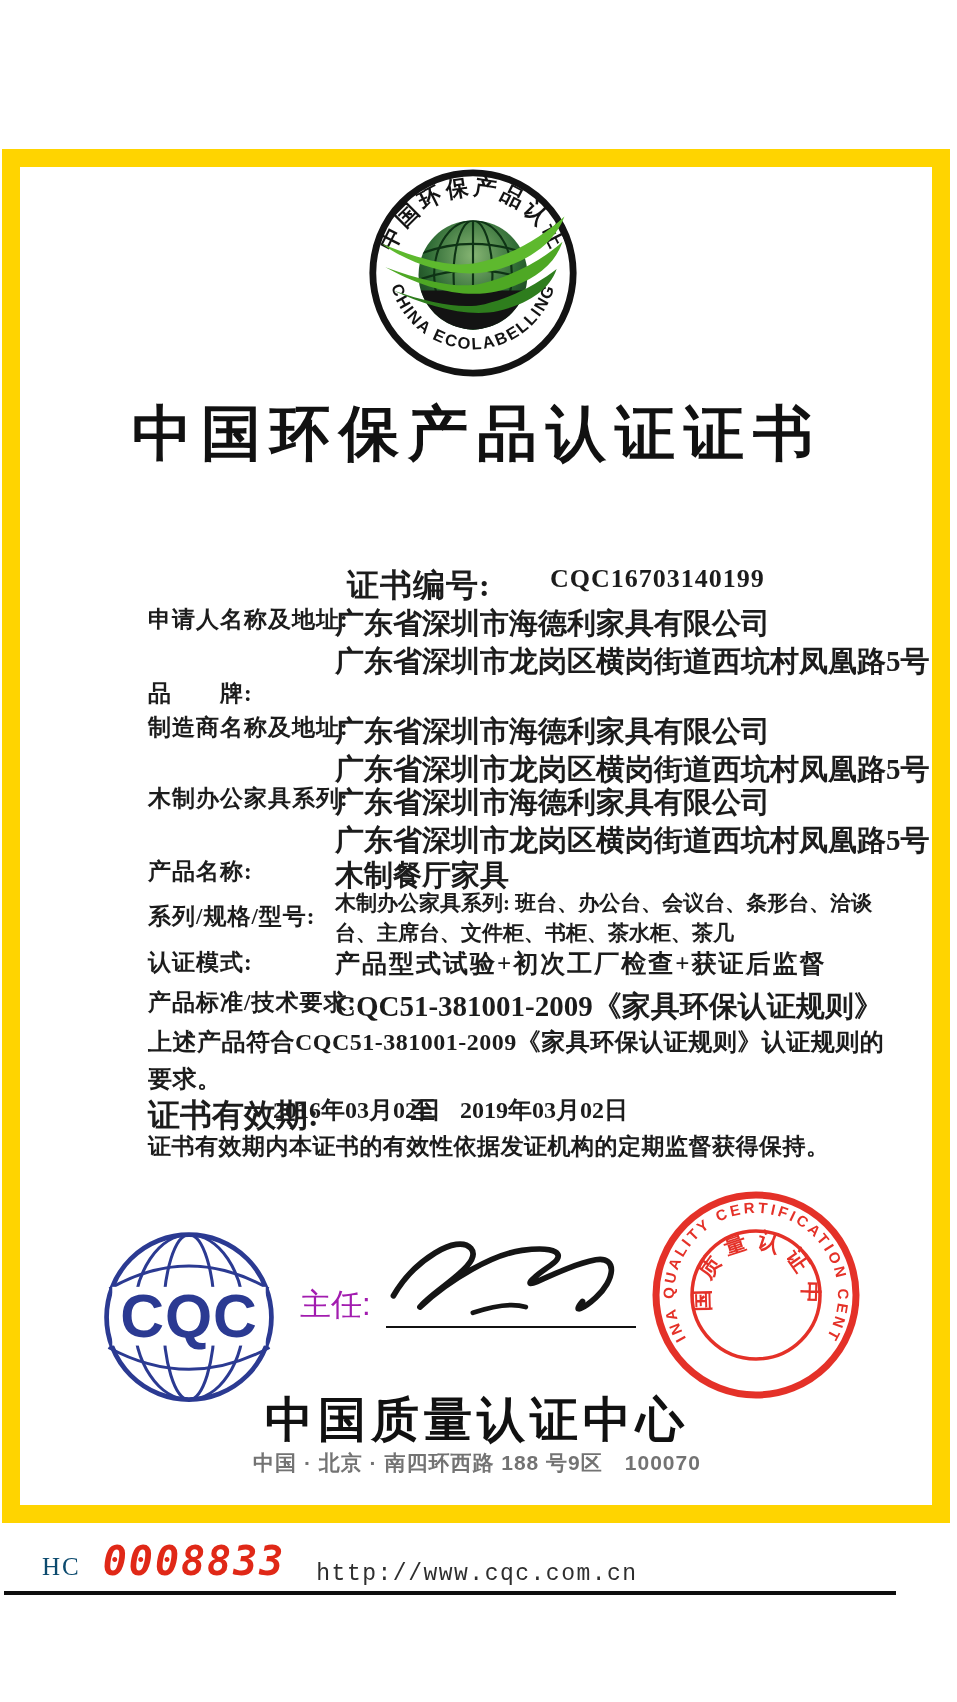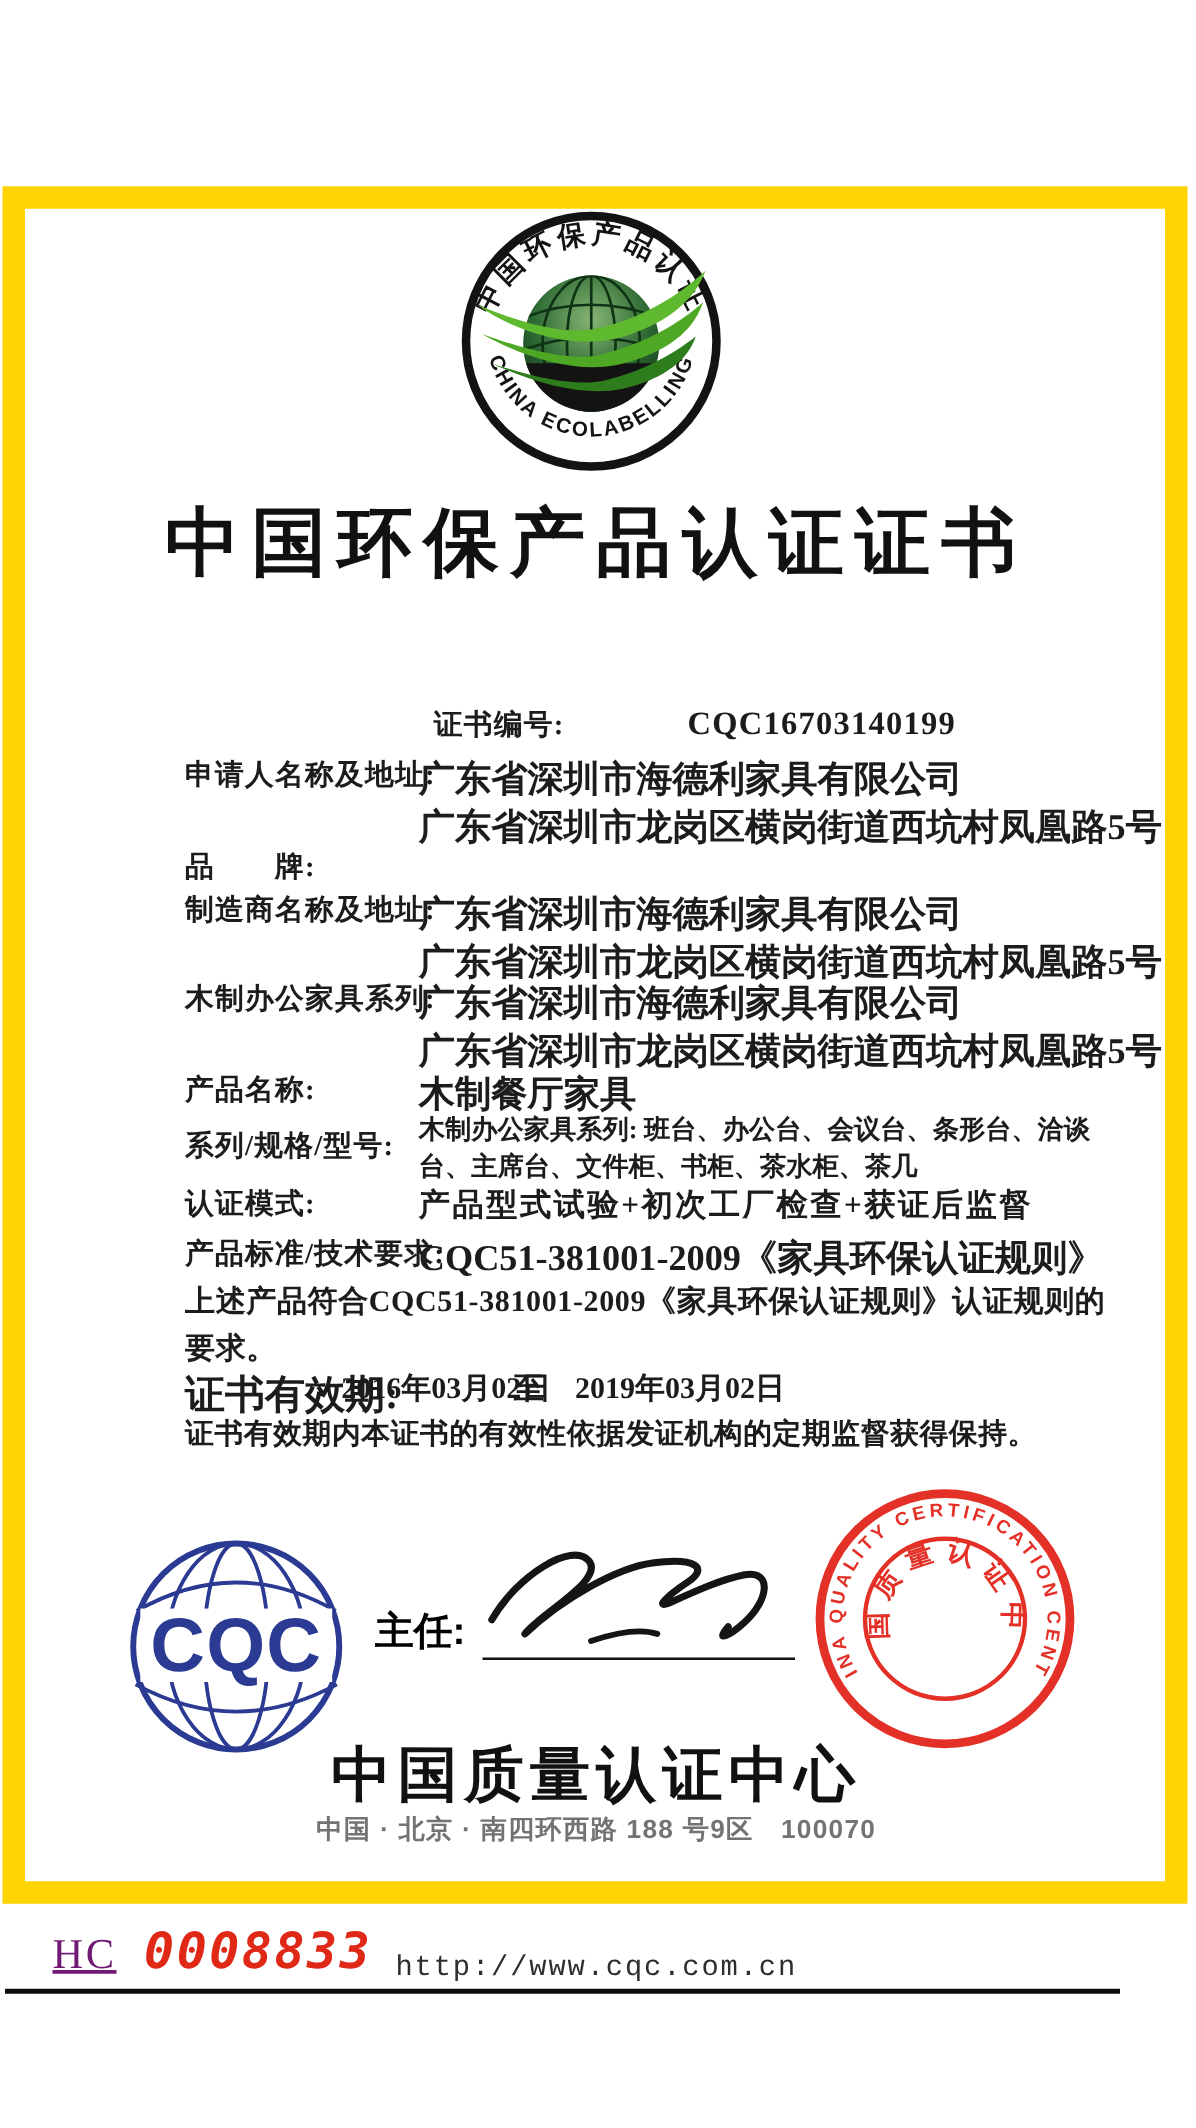--- a/index.html
+++ b/index.html
@@ -12,63 +12,63 @@
     position:absolute;left:2px;top:149px;width:948px;height:1374px;
     box-sizing:border-box;border:18px solid #ffd400;background:transparent;
   }
   .emblem{position:absolute;left:366px;top:166px;width:214px;height:214px;}
   .title{
     position:absolute;left:24px;top:394px;width:906px;text-align:center;
     font-family:"Liberation Sans","DejaVu Sans",sans-serif;
     font-size:60px;font-weight:900;letter-spacing:9px;color:#111;white-space:nowrap;
   }
   .certno{position:absolute;left:347px;top:564px;white-space:nowrap;}
-  .certno .lbl{font-size:23px;font-weight:700;}
+  .certno .lbl{font-size:32px;font-weight:700;}
   .certno .val{font-size:26px;letter-spacing:1px;margin-left:16px;font-weight:600;}
   .row{position:absolute;left:148px;width:770px;height:40px;}
   .lbl{position:absolute;left:0;top:0;font-size:23px;font-weight:700;letter-spacing:1px;white-space:nowrap;}
   .val{position:absolute;left:187px;top:0;width:560px;font-size:29px;font-weight:600;white-space:nowrap;}
   .v2{top:38px;}
   .row-series .val{font-size:21px;}
   .row-mode .val{font-size:25px;letter-spacing:2px;}
   .statement{
     position:absolute;left:148px;top:1024px;width:742px;
     font-size:24px;font-weight:700;line-height:37px;letter-spacing:.5px;
   }
   .validity{position:absolute;left:148px;top:1094px;width:760px;height:34px;}
   .validity .lbl2{position:absolute;left:0;font-size:32px;font-weight:700;}
   .validity .d1{position:absolute;left:125px;font-size:24px;font-weight:600;}
   .validity .zhi{position:absolute;left:263px;font-size:24px;font-weight:700;}
   .validity .d2{position:absolute;left:312px;font-size:24px;font-weight:600;}
   .vnote{position:absolute;left:148px;top:1131px;width:760px;font-size:23px;font-weight:700;letter-spacing:.5px;}
   .cqclogo{position:absolute;left:93px;top:1230px;width:192px;height:180px;}
   .director{
-    position:absolute;left:300px;top:1284px;font-size:31px;font-weight:700;
-    font-family:"Liberation Sans","DejaVu Sans",sans-serif;color:#000000;
+    position:absolute;left:300px;top:1284px;font-size:31px;font-weight:400;
+    font-family:"Liberation Sans","DejaVu Sans",sans-serif;color:#a21caf;
   }
   .signature{position:absolute;left:372px;top:1222px;width:266px;height:104px;}
   .sigline{position:absolute;left:386px;top:1326px;width:250px;height:0;border-top:2px solid #111;}
   .stamp{position:absolute;left:650px;top:1189px;width:212px;height:212px;opacity:.95;}
   .org{
     position:absolute;left:24px;top:1388px;width:906px;text-align:center;
     font-family:"Liberation Sans","DejaVu Sans",sans-serif;
     font-size:48px;font-weight:800;letter-spacing:5px;color:#111;white-space:nowrap;
   }
   .addr{
     position:absolute;left:24px;top:1449px;width:906px;text-align:center;
     font-family:"Liberation Sans","DejaVu Sans",sans-serif;
     font-size:21px;font-weight:700;letter-spacing:1px;color:#737373;
   }
   .url{
     position:absolute;left:24px;top:1561px;width:906px;text-align:center;
     font-family:Liberation Mono, monospace;
     font-size:23px;font-weight:400;letter-spacing:1.5px;color:#2e2e2e;
   }
   .serial{position:absolute;left:42px;top:1538px;display:flex;align-items:baseline;}
-  .serial .pre{font-size:34px;color:#701a75;font-family:"Liberation Serif",serif;letter-spacing:2px;text-decoration:underline;}
+  .serial .pre{font-size:25px;color:#0c4a6e;font-family:"Liberation Serif",serif;letter-spacing:2px;}
   .serial .num{
     font-size:40px;font-weight:700;color:#e02817;margin-left:22px;
     font-family:"DejaVu Sans Mono","Liberation Mono",monospace;letter-spacing:2px;font-style:italic;
   }
   .scanline{position:absolute;left:4px;top:1591px;width:892px;height:4px;background:#0e0e0e;}
 </style>
 </head>
 <body>
 
 <div class="page">

